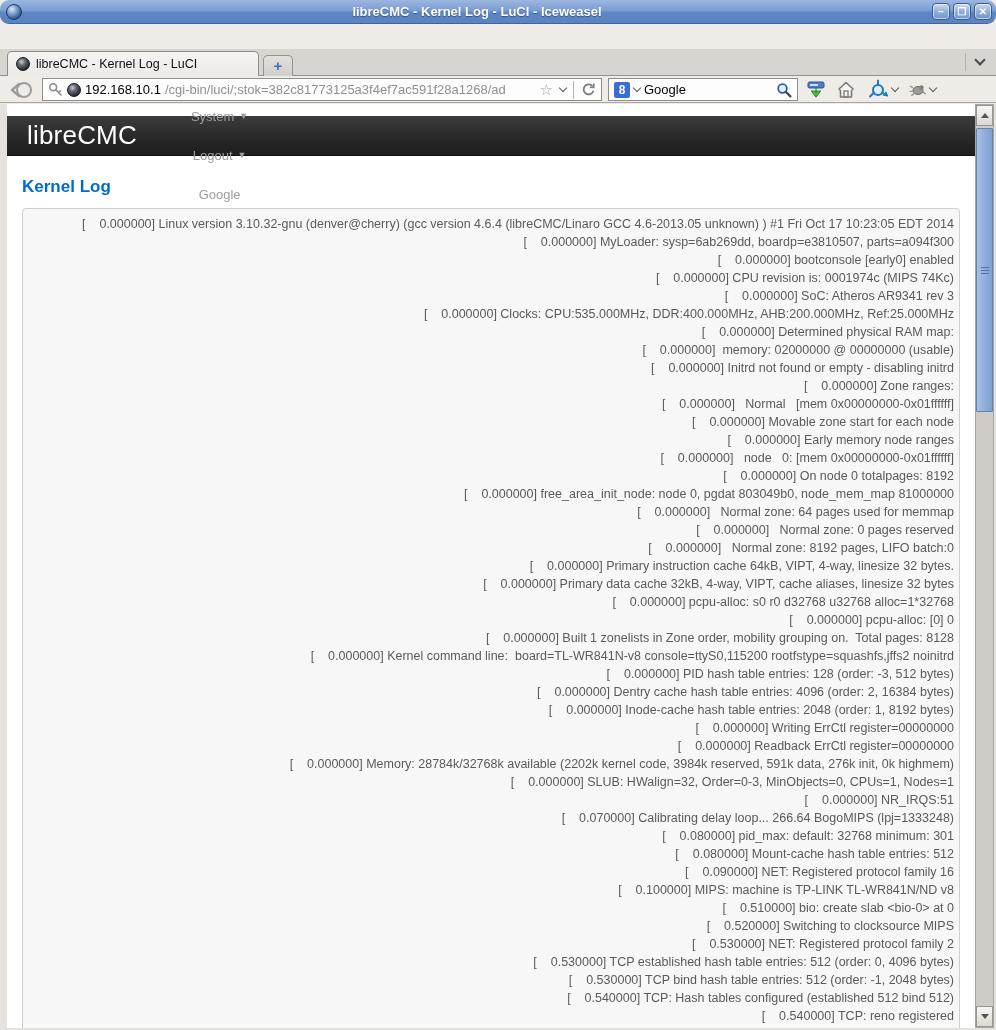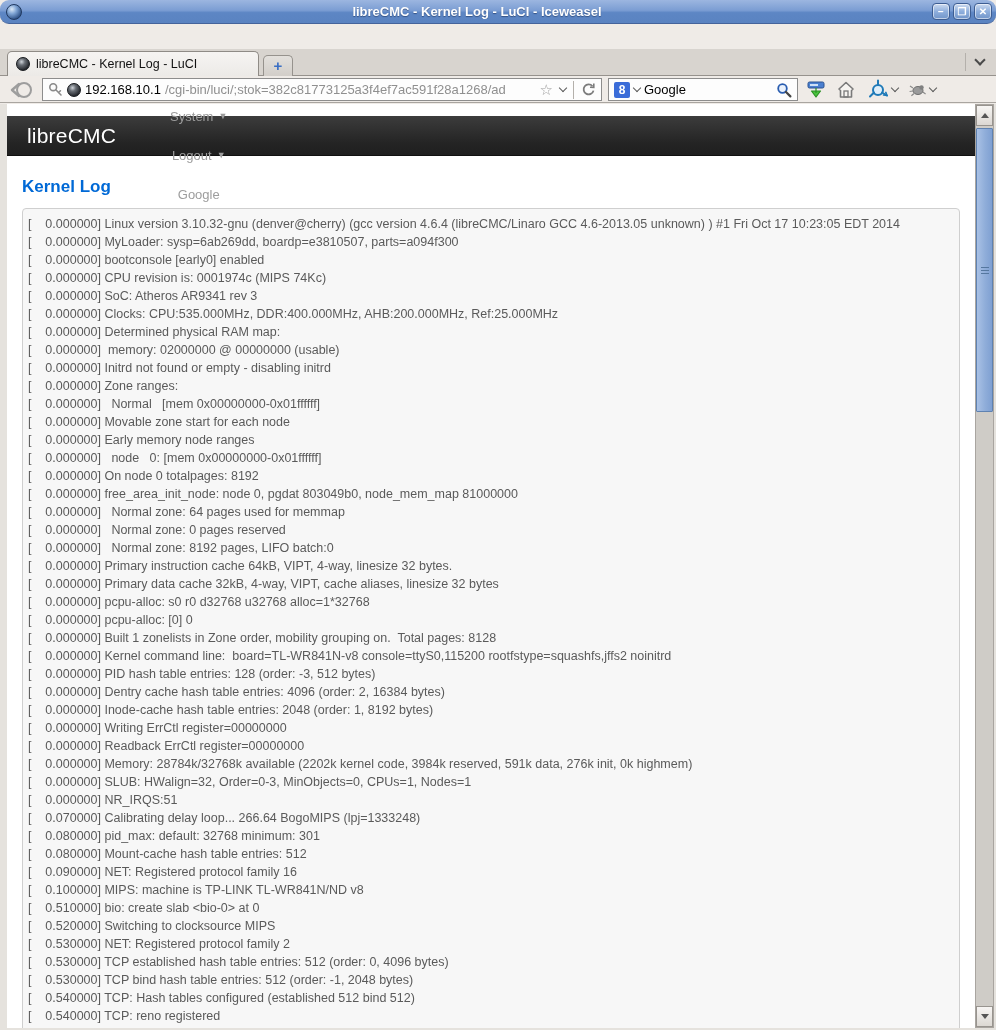--- a/index.html
+++ b/index.html
@@ -67,31 +67,31 @@
   .icon-group{display:flex;align-items:center;gap:2px;margin-left:4px;}
 
   
   .viewport{position:absolute;top:104px;left:0;right:0;bottom:0;background:#e5e2dd;}
   .page{position:absolute;top:0;left:7px;right:21px;bottom:2px;background:#fff;overflow:hidden;}
 
   
   .luci-navbar{position:absolute;top:12px;left:0;right:0;height:40px;
     background:linear-gradient(#3c3c3c,#242424 70%,#1f1f1f);
     border-bottom:1px solid #111;display:flex;align-items:center;padding:0 20px;}
-  .brand{color:#fff;font-size:21px;margin-right:40px;letter-spacing:.2px;}
+  .brand{color:#fff;font-size:26px;margin-right:40px;letter-spacing:.2px;}
   .luci-nav-items{display:flex;align-items:center;gap:4px;flex-direction:column;}
   .nav-item{color:#9d9d9d;font-size:13px;padding:10px 14px;display:flex;align-items:center;gap:5px;cursor:default;}
   .caret{font-size:9px;color:#9d9d9d;line-height:1;}
 
   .content{position:absolute;top:52px;left:0;right:0;bottom:0;}
   .page-title{color:#0069d6;font-size:17px;font-weight:bold;margin:21px 0 12px 15px;}
   .logbox{position:absolute;top:104px;left:15px;width:938px;height:860px;
     background:#f7f7f7;border:1px solid #cfcfcf;border-radius:4px;
     padding:6px 5px;color:#5a5a5a;font-size:12.5px;line-height:18px;white-space:pre;overflow:hidden;}
-  .log-line{height:18px;}
+  .log-line{height:18px;text-align:right;}
 
   
   .scrollbar{position:absolute;top:0;right:2px;width:19px;bottom:2px;
     background:#cfccc7;border:1px solid #a9a5a0;}
   .sb-btn{position:absolute;left:0;right:0;height:21px;background:linear-gradient(#f7f5f3,#dcd8d3);
     border:1px solid #989ододо;border:1px solid #98948f;display:flex;align-items:center;justify-content:center;}
   .sb-up{top:0;}
   .sb-down{bottom:0;}
   .tri-up{width:0;height:0;border-left:4px solid transparent;border-right:4px solid transparent;border-bottom:5px solid #555;}
   .tri-down{width:0;height:0;border-left:4px solid transparent;border-right:4px solid transparent;border-top:5px solid #555;}

